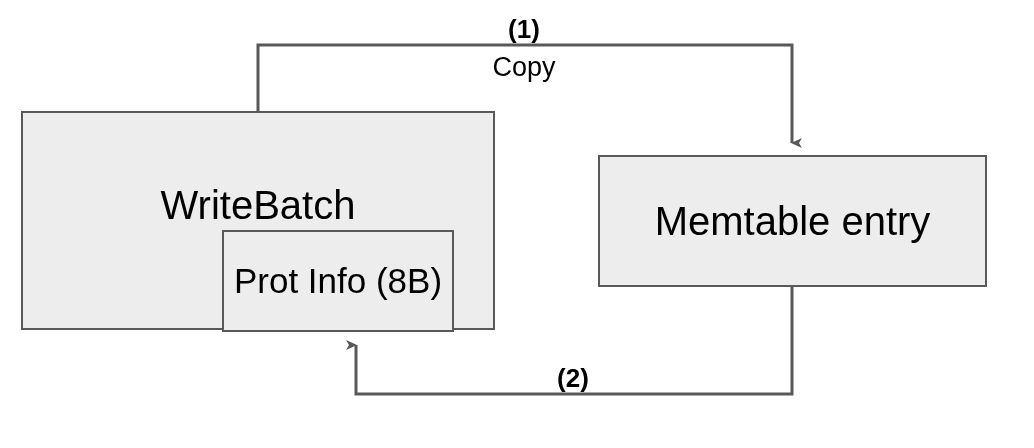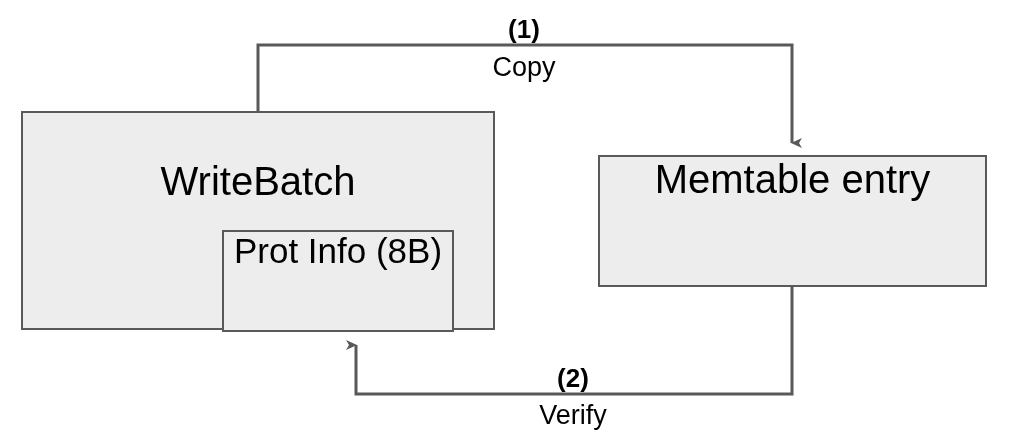--- a/index.html
+++ b/index.html
@@ -27,33 +27,34 @@
     width: 1034px;
     height: 448px;
     pointer-events: none;
   }
   .node {
     position: absolute;
     box-sizing: border-box;
     background: #ededed;
     border: 2px solid #59595a;
     display: flex;
+    align-items: center;
     justify-content: center;
     color: #000000;
     line-height: 1.1;
     white-space: nowrap;
   }
   #node-writebatch {
     left: 21px;
     top: 111px;
     width: 474px;
     height: 219px;
     align-items: flex-start;
     justify-content: center;
-    padding-top: 46px;
+    padding-top: 70px;
     font-size: 40px;
   }
   #node-protinfo {
     left: 222px;
     top: 230px;
     width: 232px;
     height: 102px;
     font-size: 35px;
     z-index: 3;
   }
@@ -115,15 +116,14 @@
   </div>
 
   <div class="node" id="node-memtable">
     <span>Memtable entry</span>
   </div>
 
   <div class="edge-label num" id="label-copy-num">(1)</div>
   <div class="edge-label verb" id="label-copy-verb">Copy</div>
 
   <div class="edge-label num" id="label-verify-num">(2)</div>
-  <div class="edge-label verb" id="label-verify-verb">Verify</div>
 
 </div>
 
 </body></html>

